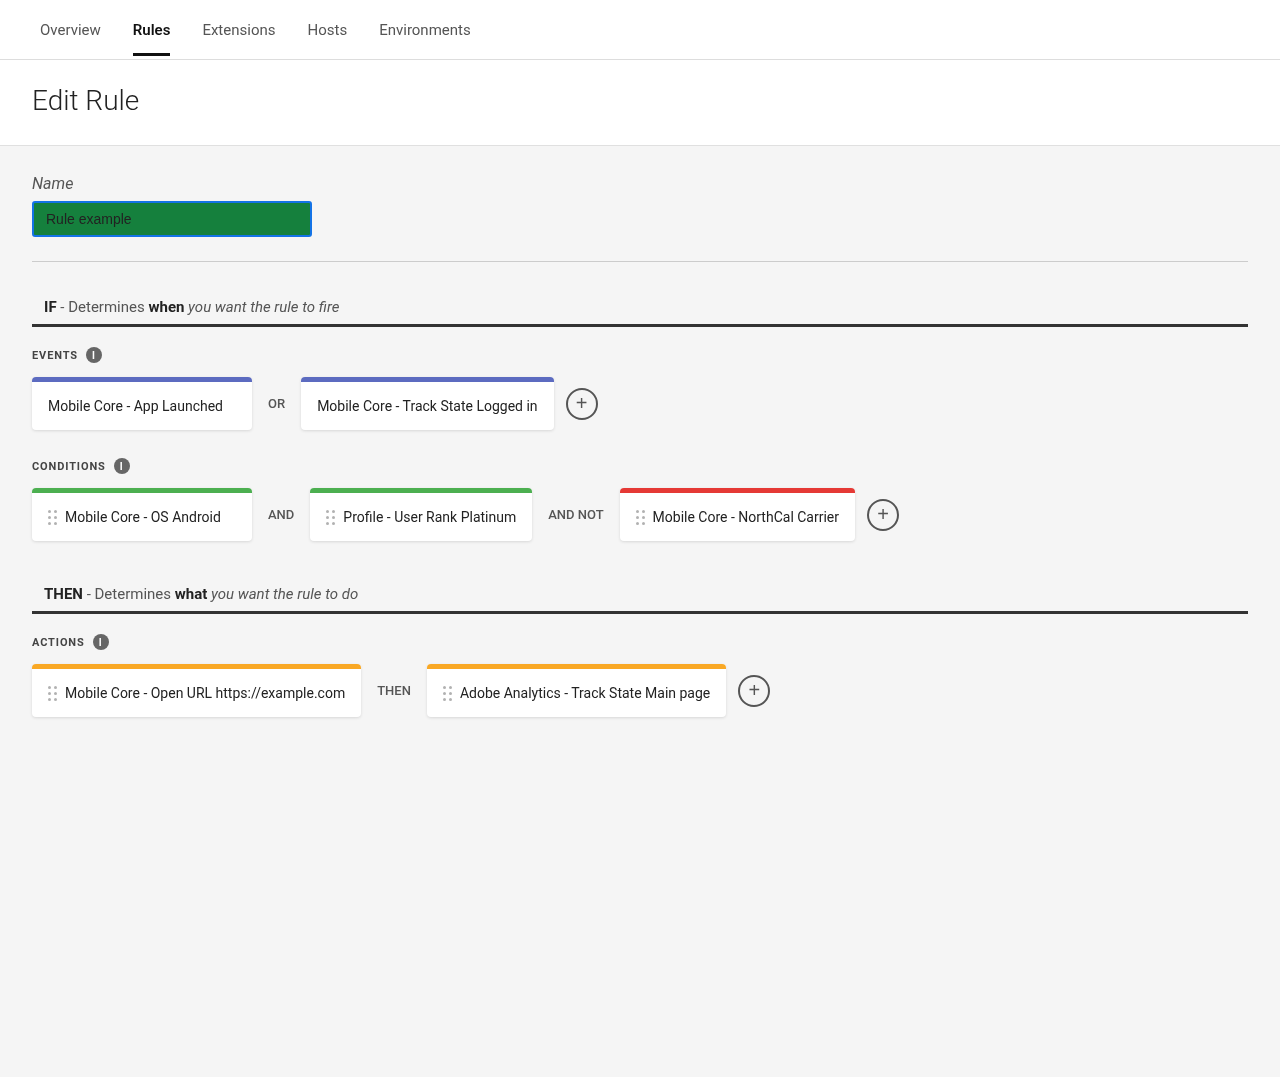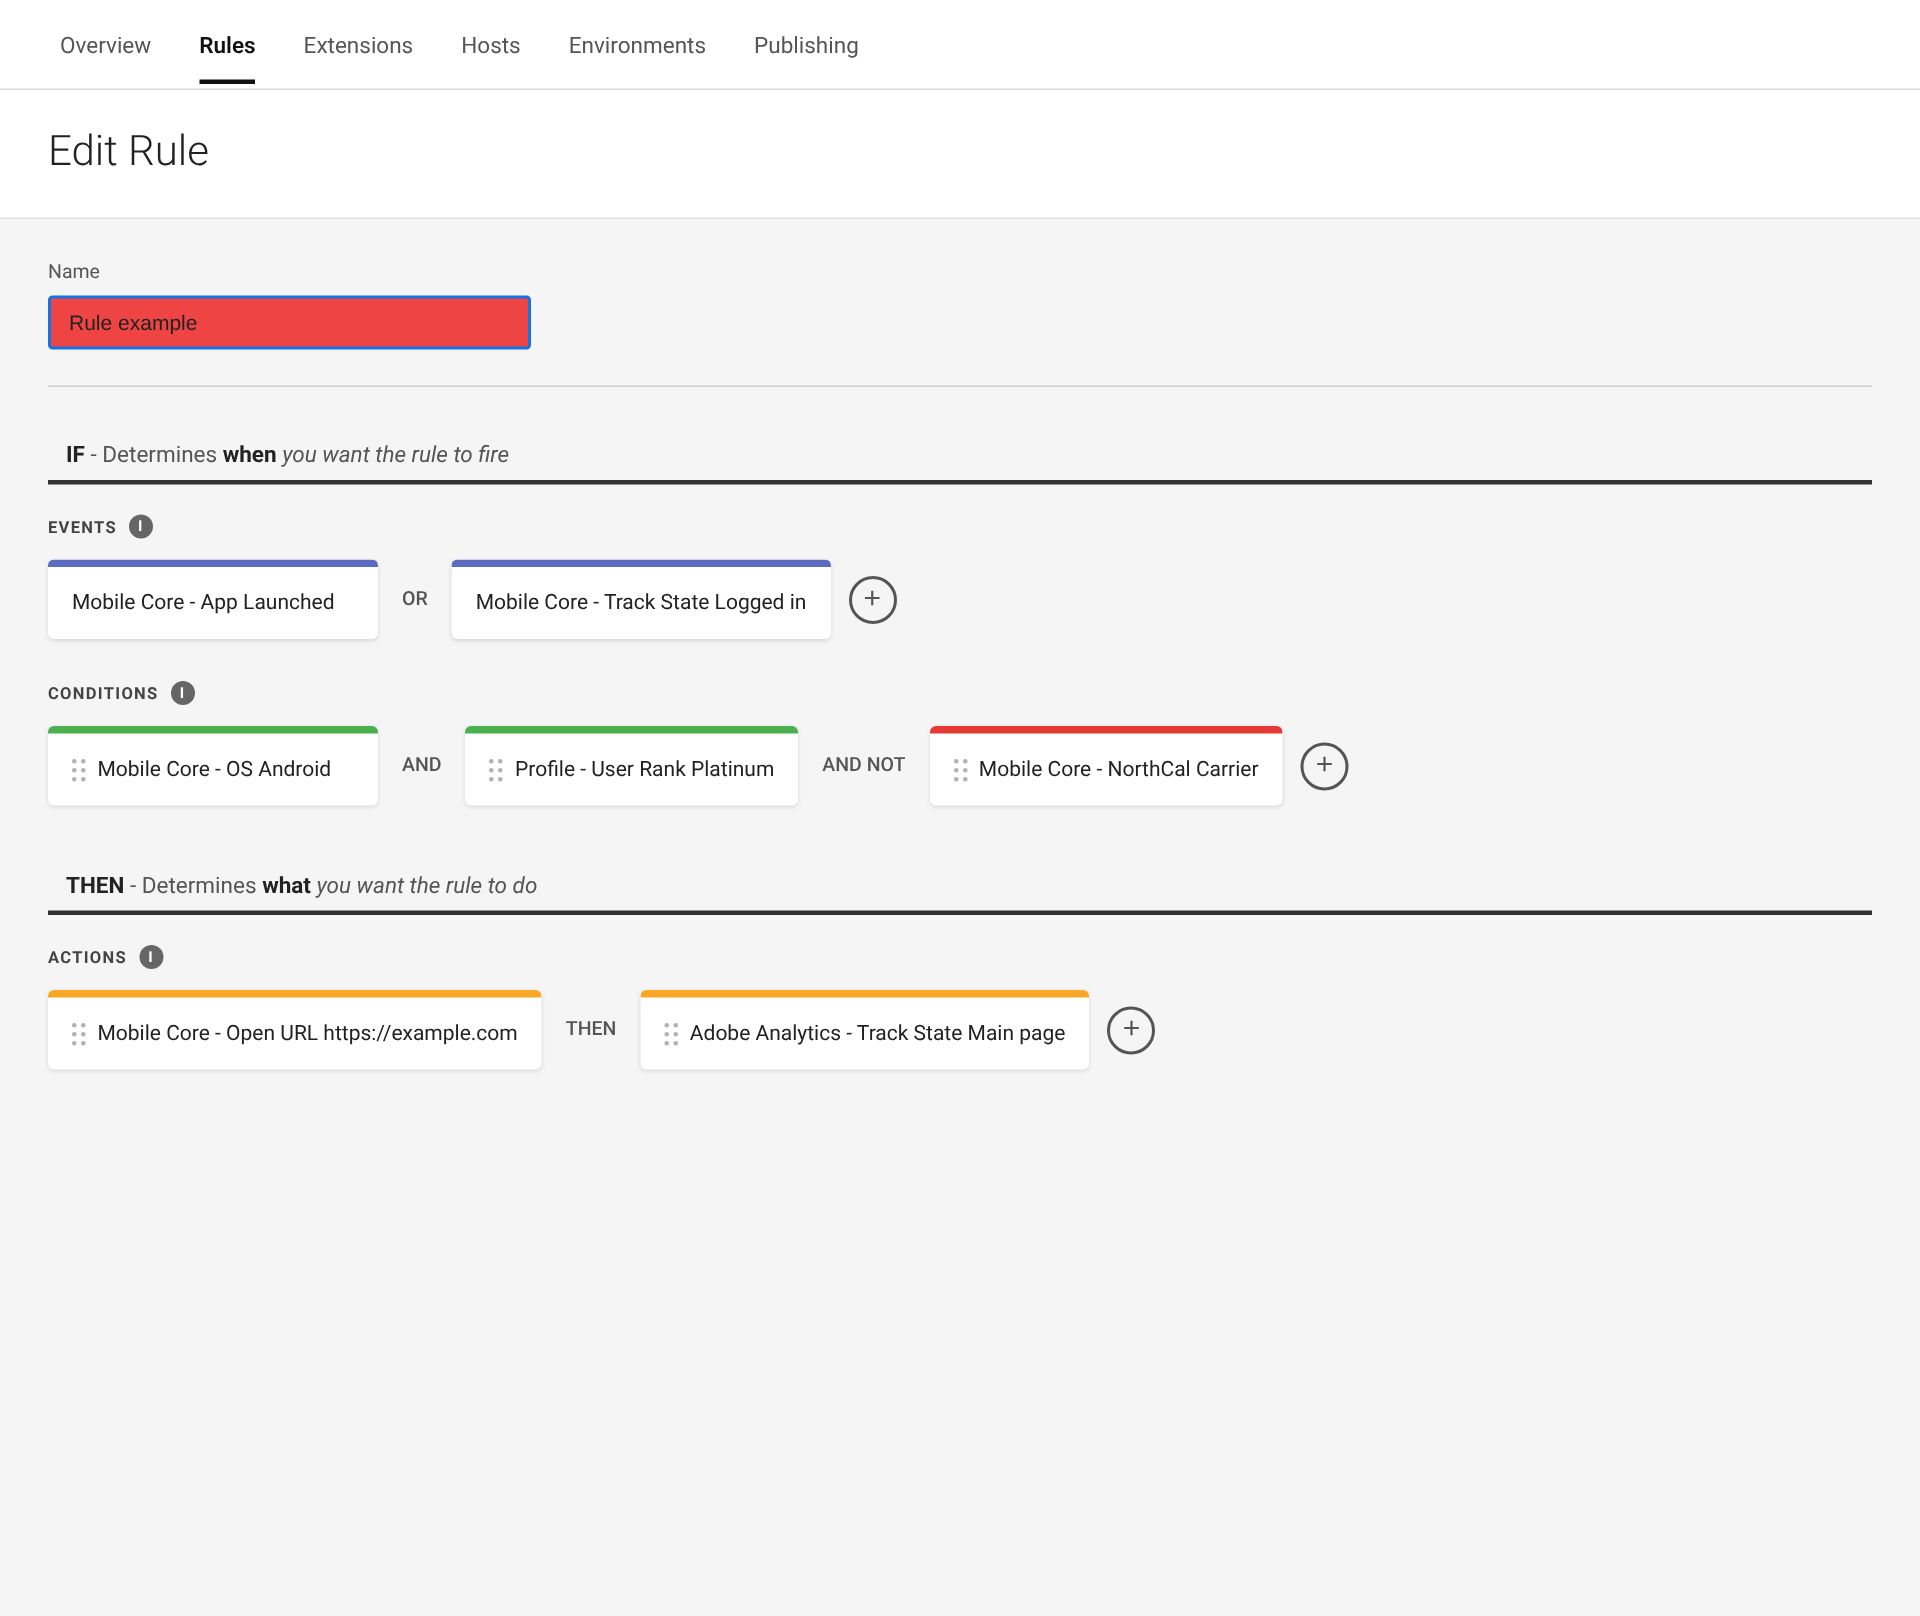--- a/index.html
+++ b/index.html
@@ -56,33 +56,34 @@
       padding: 28px 32px;
       background: #f5f5f5;
     }
 
     
     .field-section {
       background: #f5f5f5;
       margin-bottom: 24px;
     }
     .field-label {
-      font-size: 13px;
+      font-size: 16px;
       color: #555;
       margin-bottom: 8px;
+      font-style: italic;
     }
     .field-input {
-      width: 322px;
+      width: 280px;
       padding: 8px 12px;
       border: 2px solid #1473e6;
       border-radius: 3px;
       font-size: 14px;
       color: #222;
       outline: none;
-      background: #ef4444;
+      background: #15803d;
     }
 
     .divider {
       border: none;
       border-top: 1px solid #ccc;
       margin: 20px 0;
     }
 
     
     .section-header {
@@ -209,21 +210,20 @@
   </style>
 </head>
 <body>
 
 <nav class="nav-bar">
   <a class="nav-item">Overview</a>
   <a class="nav-item active">Rules</a>
   <a class="nav-item">Extensions</a>
   <a class="nav-item">Hosts</a>
   <a class="nav-item">Environments</a>
-  <a class="nav-item">Publishing</a>
 </nav>
 
 <div class="page-title-section">
   <h1 class="page-title">Edit Rule</h1>
 </div>
 
 <div class="content">
 
   <div class="field-section">
     <div class="field-label">Name</div>

